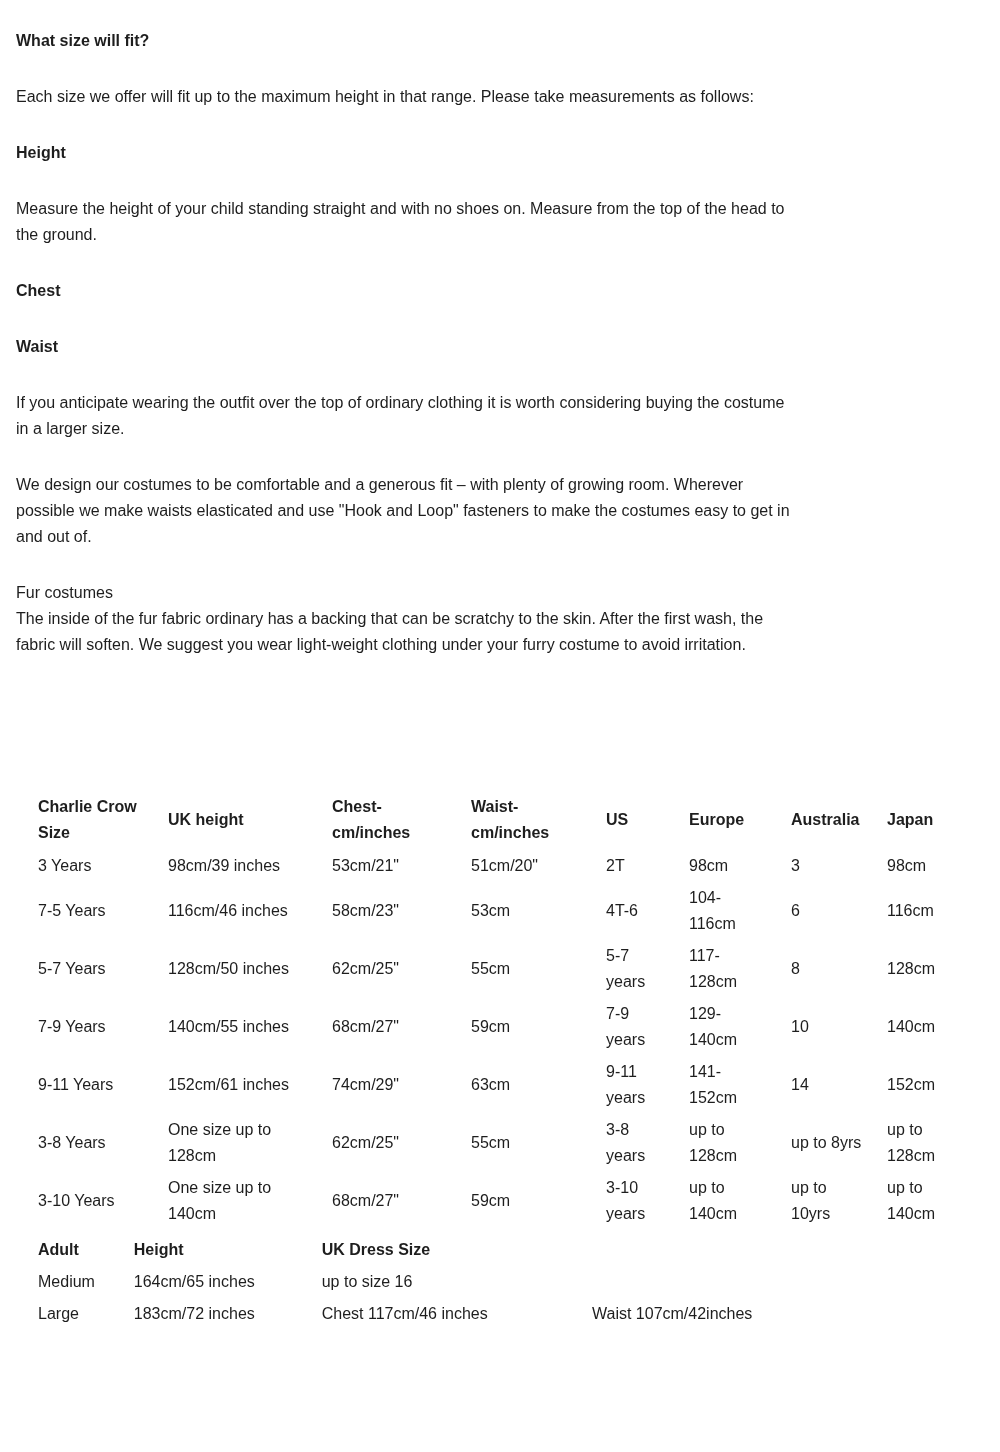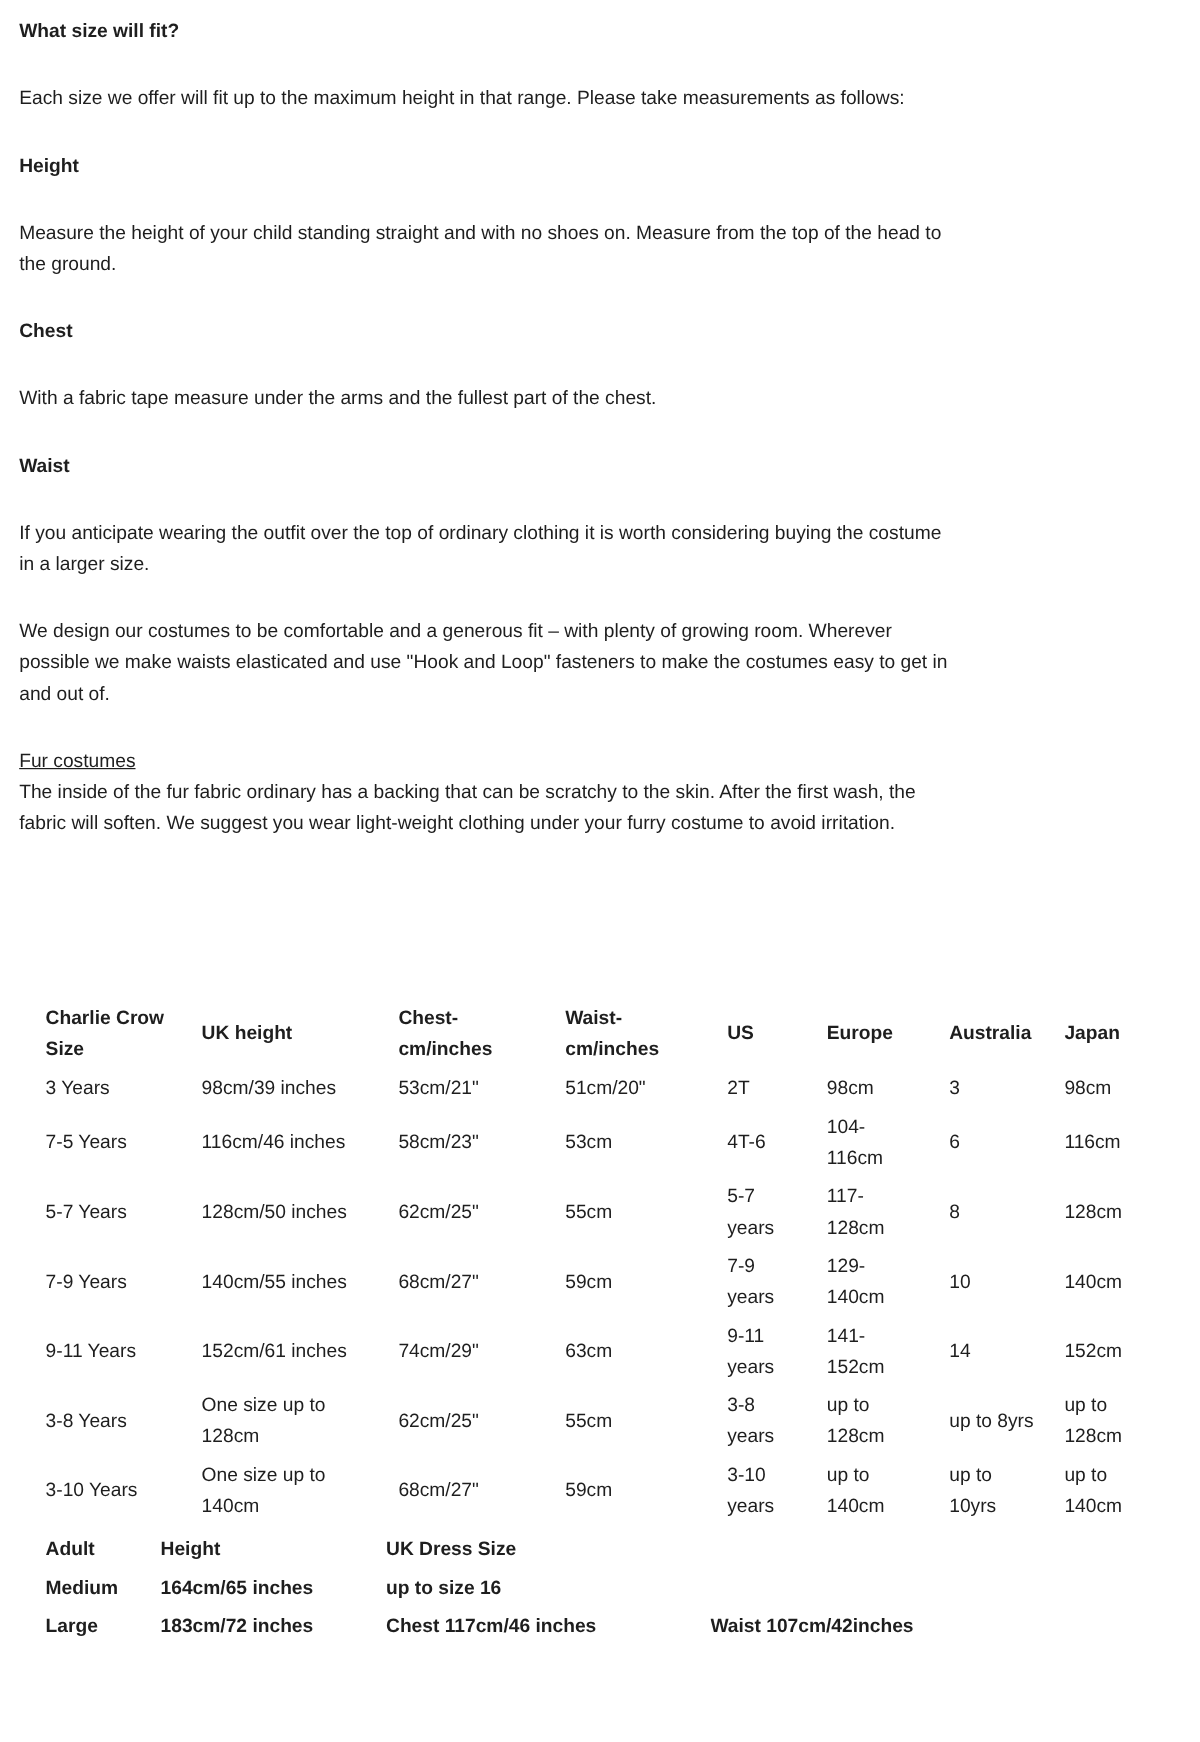--- a/index.html
+++ b/index.html
@@ -9,32 +9,31 @@
   }
   body {
     width: 1000px;
     height: 1452px;
     color: #1e1e1e;
     font-family: "Liberation Sans", sans-serif;
     font-size: 16px;
     overflow: hidden;
   }
   .doc {
-    padding: 14px 20px 0 16px;
+    padding: 28px 20px 0 16px;
   }
   .block {
     margin: 0 0 30px 0;
     line-height: 26px;
     white-space: pre-line;
   }
   .heading {
     font-weight: bold;
   }
   .fur-heading {
-    text-decoration: underline;
     margin-bottom: 0;
   }
   .gap {
     height: 102px;
   }
   
   table.size-table {
     border-collapse: collapse;
     table-layout: fixed;
     margin-left: 16px;
@@ -62,42 +61,41 @@
     margin-top: 4px;
     width: 960px;
   }
   table.adult-table th,
   table.adult-table td {
     vertical-align: middle;
     text-align: left;
     padding: 0 4px 0 0;
     line-height: 32px;
     white-space: pre-line;
-    font-weight: bold;
+    font-weight: normal;
     overflow: hidden;
   }
   table.adult-table th { font-weight: bold; }
   table.adult-table th:first-child,
   table.adult-table td:first-child { padding-left: 6px; }
 </style>
 </head>
 <body>
 
 <div class="doc">
 
   <div class="block heading">What size will fit?</div>
 
   <div class="block">Each size we offer will fit up to the maximum height in that range. Please take measurements as follows:</div>
 
   <div class="block heading">Height</div>
   <div class="block">Measure the height of your child standing straight and with no shoes on. Measure from the top of the head to
 the ground.</div>
 
   <div class="block heading">Chest</div>
-  <div class="block">With a fabric tape measure under the arms and the fullest part of the chest.</div>
 
   <div class="block heading">Waist</div>
 
   <div class="block">If you anticipate wearing the outfit over the top of ordinary clothing it is worth considering buying the costume
 in a larger size.</div>
 
   <div class="block">We design our costumes to be comfortable and a generous fit – with plenty of growing room. Wherever
 possible we make waists elasticated and use "Hook and Loop" fasteners to make the costumes easy to get in
 and out of.</div>
 

